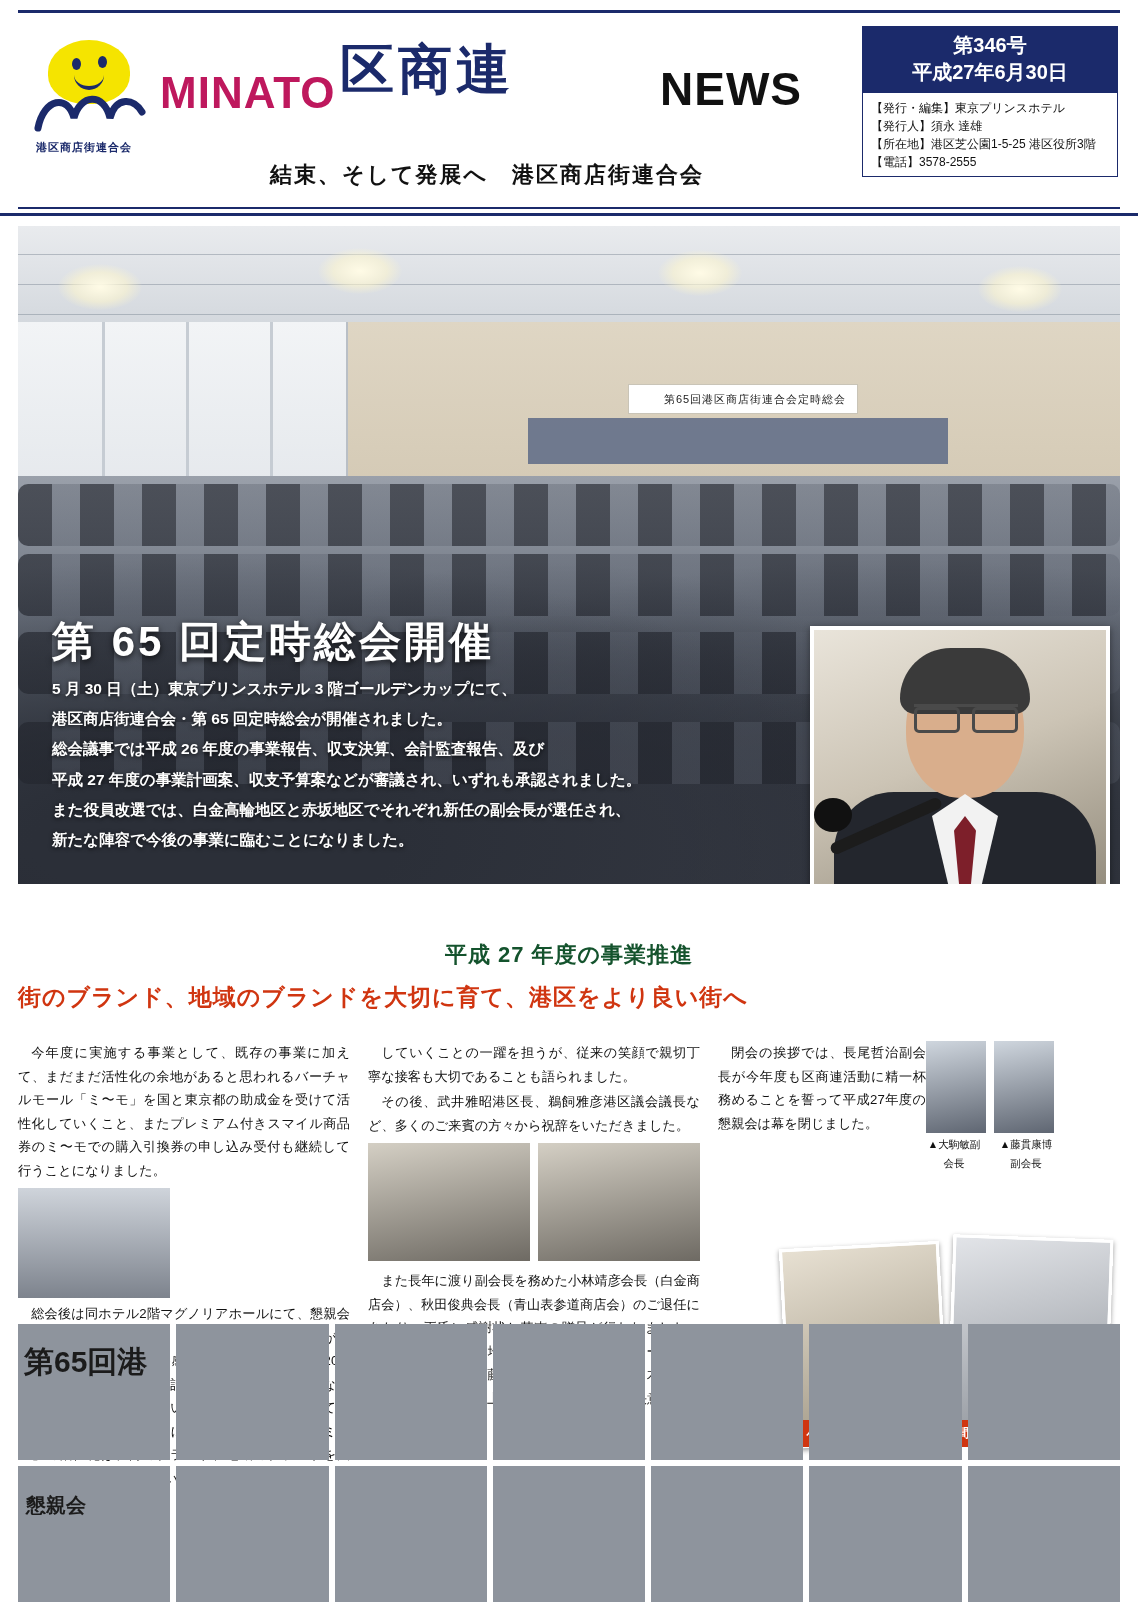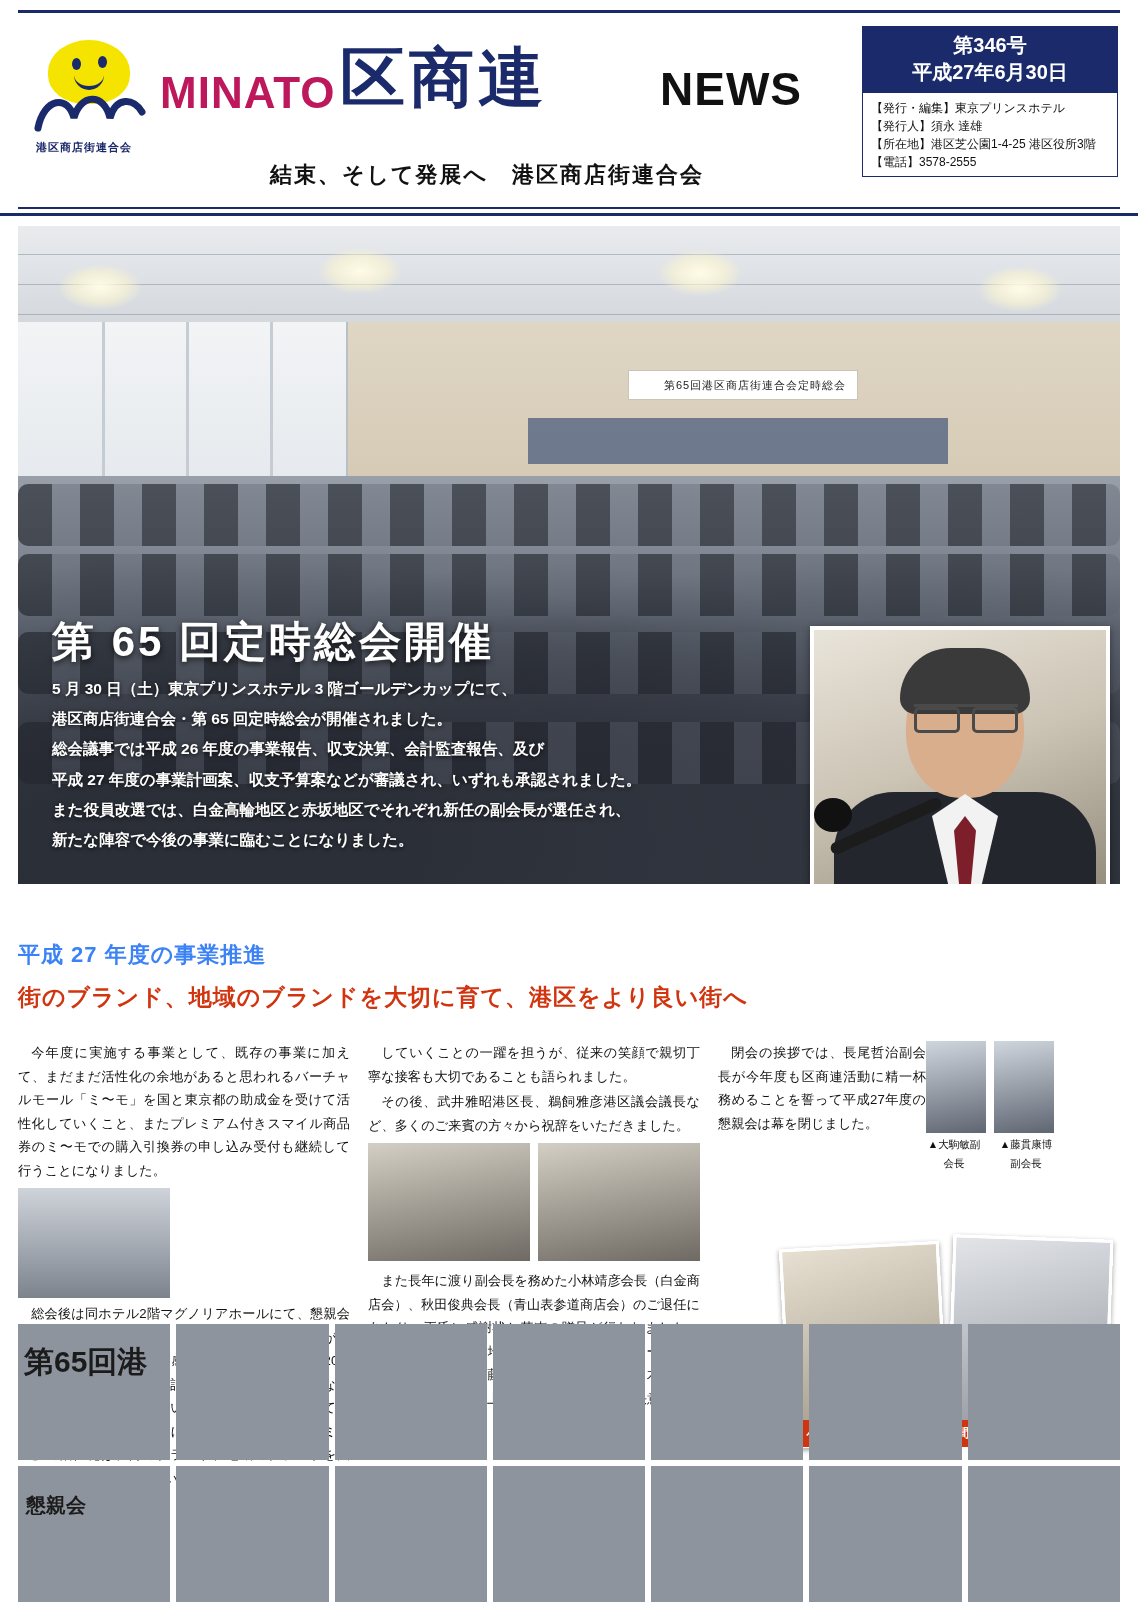--- a/index.html
+++ b/index.html
@@ -53,21 +53,21 @@
     position:absolute;left:6px;top:100px;
     font-size:11px;color:#1b2a6b;font-weight:bold;letter-spacing:1px;
   }
 
   .brand-minato{
     position:absolute;left:160px;top:68px;
     font-size:44px;font-weight:bold;letter-spacing:1px;color:#be185d;
   }
   .brand-kanji{
     position:absolute;left:340px;top:34px;
-    font-size:65px;font-weight:bold;color:#1b2a6b;letter-spacing:4px;
+    font-size:54px;font-weight:bold;color:#1b2a6b;letter-spacing:4px;
     font-family:"DejaVu Sans", sans-serif;
   }
   .brand-news{
     position:absolute;left:660px;top:62px;
     font-size:46px;font-weight:bold;color:#111;letter-spacing:1px;
   }
   .tagline{
     position:absolute;left:270px;top:160px;
     font-size:22px;font-weight:bold;color:#111;letter-spacing:2px;
   }
@@ -107,21 +107,21 @@
     position:absolute;left:0;top:96px;width:330px;height:250px;
     background:linear-gradient(180deg,#f2f4f6,#dfe3e8);
     border-right:2px solid #b9bfc6;
   }
   .hero .windows .mullion{position:absolute;top:0;bottom:0;width:3px;background:#c6ccd3;}
   .hero .wall{
     position:absolute;left:330px;right:0;top:96px;height:250px;
     background:linear-gradient(180deg,#dfd6c4,#cfc4ae);
   }
   .hero .stagebanner{
-    position:absolute;left:610px;top:144px;width:230px;height:30px;background:#fff;border:1px solid #c9c4b7;
+    position:absolute;left:610px;top:158px;width:230px;height:30px;background:#fff;border:1px solid #c9c4b7;
     display:flex;align-items:center;justify-content:center;
     font-size:11px;color:#222;letter-spacing:1px;padding-left:24px;
   }
   .hero .headtable{
     position:absolute;left:510px;top:192px;width:420px;height:46px;background:#5d6a86;opacity:.85;
   }
   .hero .crowd{
     position:absolute;left:0;right:0;top:250px;bottom:0;
     background:
       radial-gradient(ellipse at 18% 90%, #2b2f38 0 14%, rgba(43,47,56,0) 55%),
@@ -184,21 +184,21 @@
     position:absolute;left:12px;top:190px;width:120px;height:12px;background:#1c1c1c;transform:rotate(-24deg);border-radius:6px;
   }
   .hero-portrait .mic-head{
     position:absolute;left:0px;top:168px;width:38px;height:34px;background:#111;border-radius:50%;
   }
 
   
   .sub-head{
     margin:56px 18px 0;
   }
-  .sub-head .l1{ color:#3b82f6;font-size:22px;font-weight:bold;letter-spacing:1px; }
+  .sub-head .l1{ color:#14532d;font-size:22px;font-weight:bold;letter-spacing:1px;text-align:center; }
   .sub-head .l2{ color:#d03510;font-size:23px;font-weight:bold;letter-spacing:1px;margin-top:12px; }
 
   
   .body-area{
     position:relative;margin:28px 18px 0;height:410px;text-decoration:underline;
   }
   .col{ position:absolute;top:0;width:332px;font-size:13.2px;line-height:1.78;text-align:justify;color:#111; }
   .col p{margin:0 0 2px;text-indent:1em;}
   .col1{left:0;}
   .col2{left:350px;}
@@ -280,21 +280,21 @@
   <div class="tagline">結束、そして発展へ　港区商店街連合会</div>
 
   <div class="issue-box">
     <div class="issue-head">
       <div>第346号</div>
       <div>平成27年6月30日</div>
     </div>
     <div class="issue-body">
       <div>【発行・編集】東京プリンスホテル</div>
       <div>【発行人】須永 達雄</div>
-      <div>【所在地】港区芝公園1-4-25 港区役所3階</div>
+      <div>【所在地】港区芝公園1-5-25 港区役所3階</div>
       <div>【電話】3578-2555</div>
     </div>
   </div>
 </div>
 
 <div class="hero">
   <div class="ceiling">
     <div class="panel" style="top:28px"></div>
     <div class="panel" style="top:58px"></div>
     <div class="panel" style="top:88px"></div>

